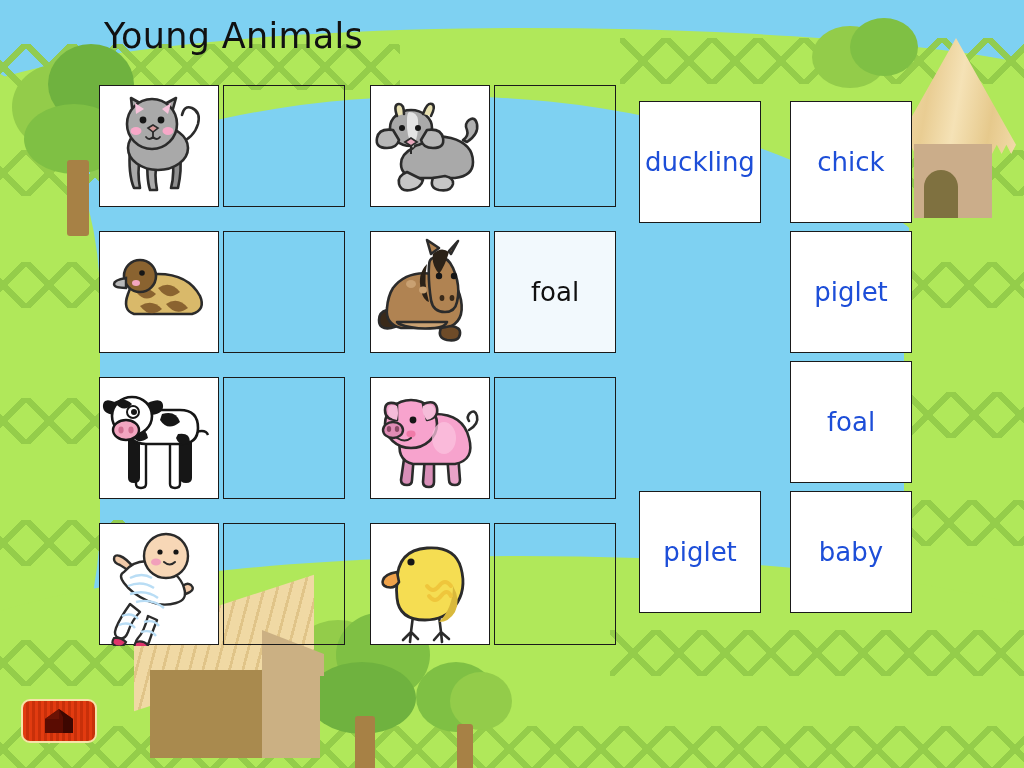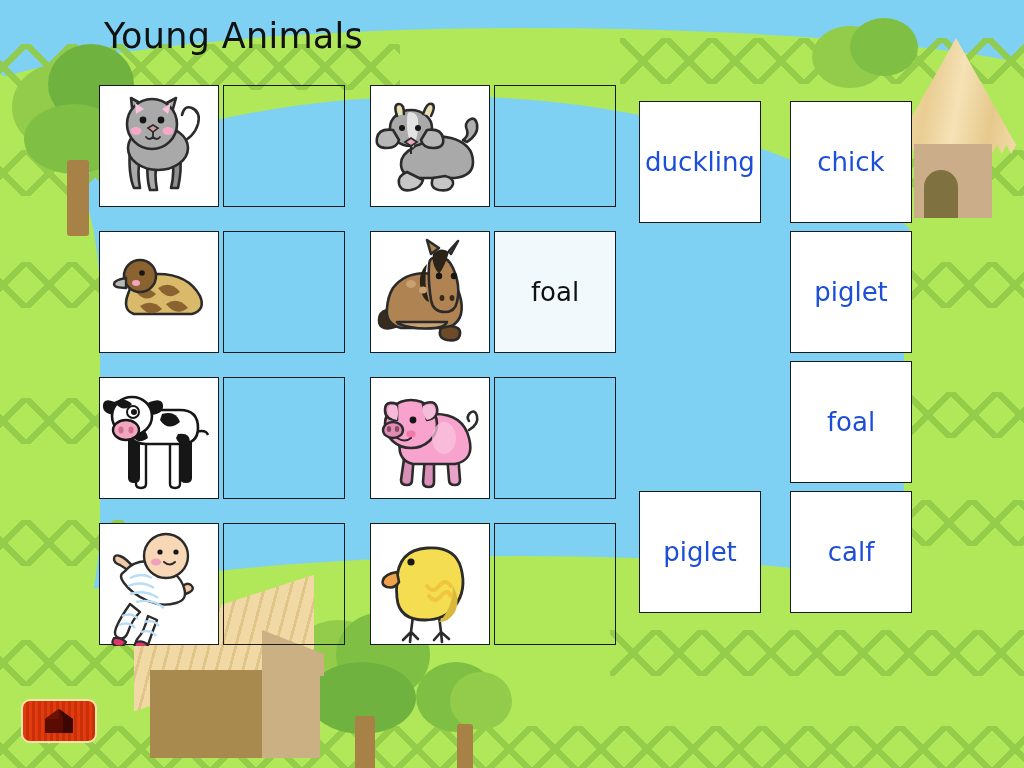--- a/index.html
+++ b/index.html
@@ -549,21 +549,21 @@
       <div class="word-card slot-0 empty"></div>
       <div class="word-card slot-1">piglet</div>
     </div>
 
     <div class="bank-row">
       <div class="word-card slot-1">foal</div>
     </div>
 
     <div class="bank-row">
       <div class="word-card slot-0">piglet</div>
-      <div class="word-card slot-1">calf</div>
+      <div class="word-card slot-1">baby</div>
     </div>
   </div>
 
   <div class="home-button">
     <svg width="36" height="30" viewBox="0 0 36 30">
       <path d="M4 13 L18 3 L32 13 L32 27 L4 27 Z" fill="#5a0c02"></path>
       <path d="M18 3 L32 13 L32 27 L22 27 L22 11 Z" fill="#3d0701"></path>
       <path d="M4 13 L18 3 L18 13 Z" fill="#6b1204"></path>
     </svg>
   </div>

